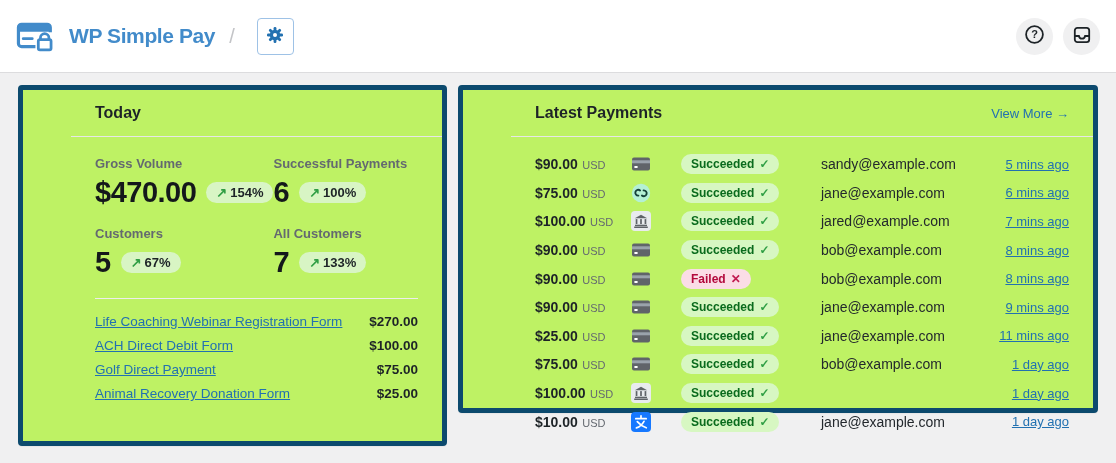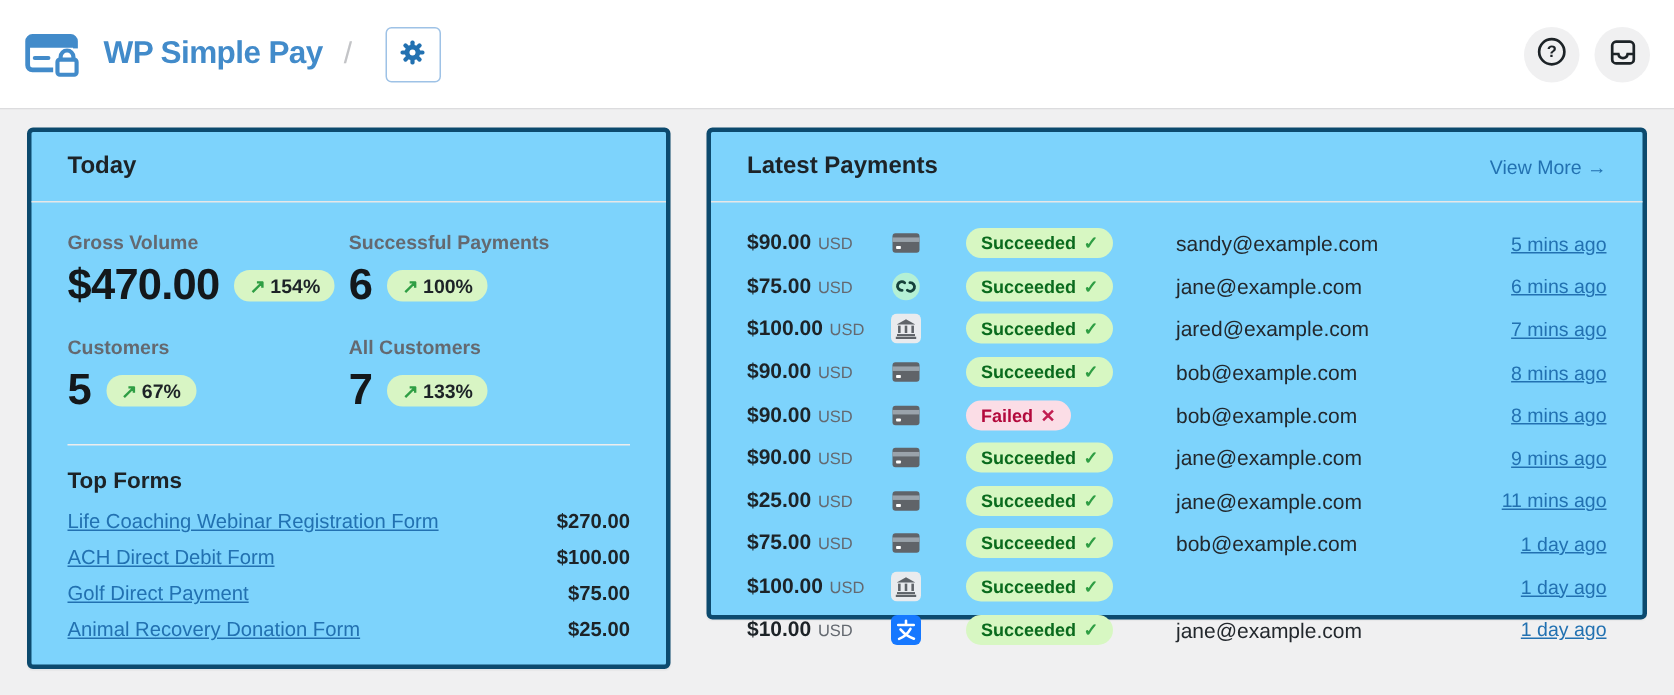--- a/index.html
+++ b/index.html
@@ -52,27 +52,28 @@
   }
 
   
   .content {
     display: flex;
     align-items: flex-start;
     gap: 11px;
     padding: 12px 18px 0 18px;
   }
   .card {
-    background: #7dd3fc;
-    border: 3px solid #0c4a6e;
+    background: #bef264;
+    border: 5px solid #0c4a6e;
     border-radius: 4px;
     box-shadow: 0 1px 1px rgba(0,0,0,0.04);
+    padding-left: 48px;
   }
   .card-today { flex: 0 0 429px; height: 361px; }
-  .card-payments { flex: 1; height: 328px; margin-left: 13px; }
+  .card-payments { flex: 1; height: 328px; }
   .card-header {
     display: flex; align-items: center; justify-content: space-between;
     padding: 14px 24px;
     border-bottom: 1px solid #e7e7e7;
   }
   .card-header h2 { font-size: 16px; font-weight: 700; color: #1d2327; }
   .view-more {
     font-size: 13px;
     color: #2271b1;
     text-decoration: none;
@@ -226,21 +227,20 @@
             <span class="stat-value">7</span>
             <span class="delta-pill">
                 <span class="delta-arrow">↗</span>
                 <span>133%</span>
               </span>
           </div>
         </div>
       </div>
       <hr class="divider">
       <div class="top-forms">
-        <h3>Top Forms</h3>
         <div id="top-forms-list">
             <div class="form-row">
     <a class="form-link">Life Coaching Webinar Registration Form</a>
     <span class="form-amount">$270.00</span>
   </div>
             <div class="form-row">
     <a class="form-link">ACH Direct Debit Form</a>
     <span class="form-amount">$100.00</span>
   </div>
             <div class="form-row">

